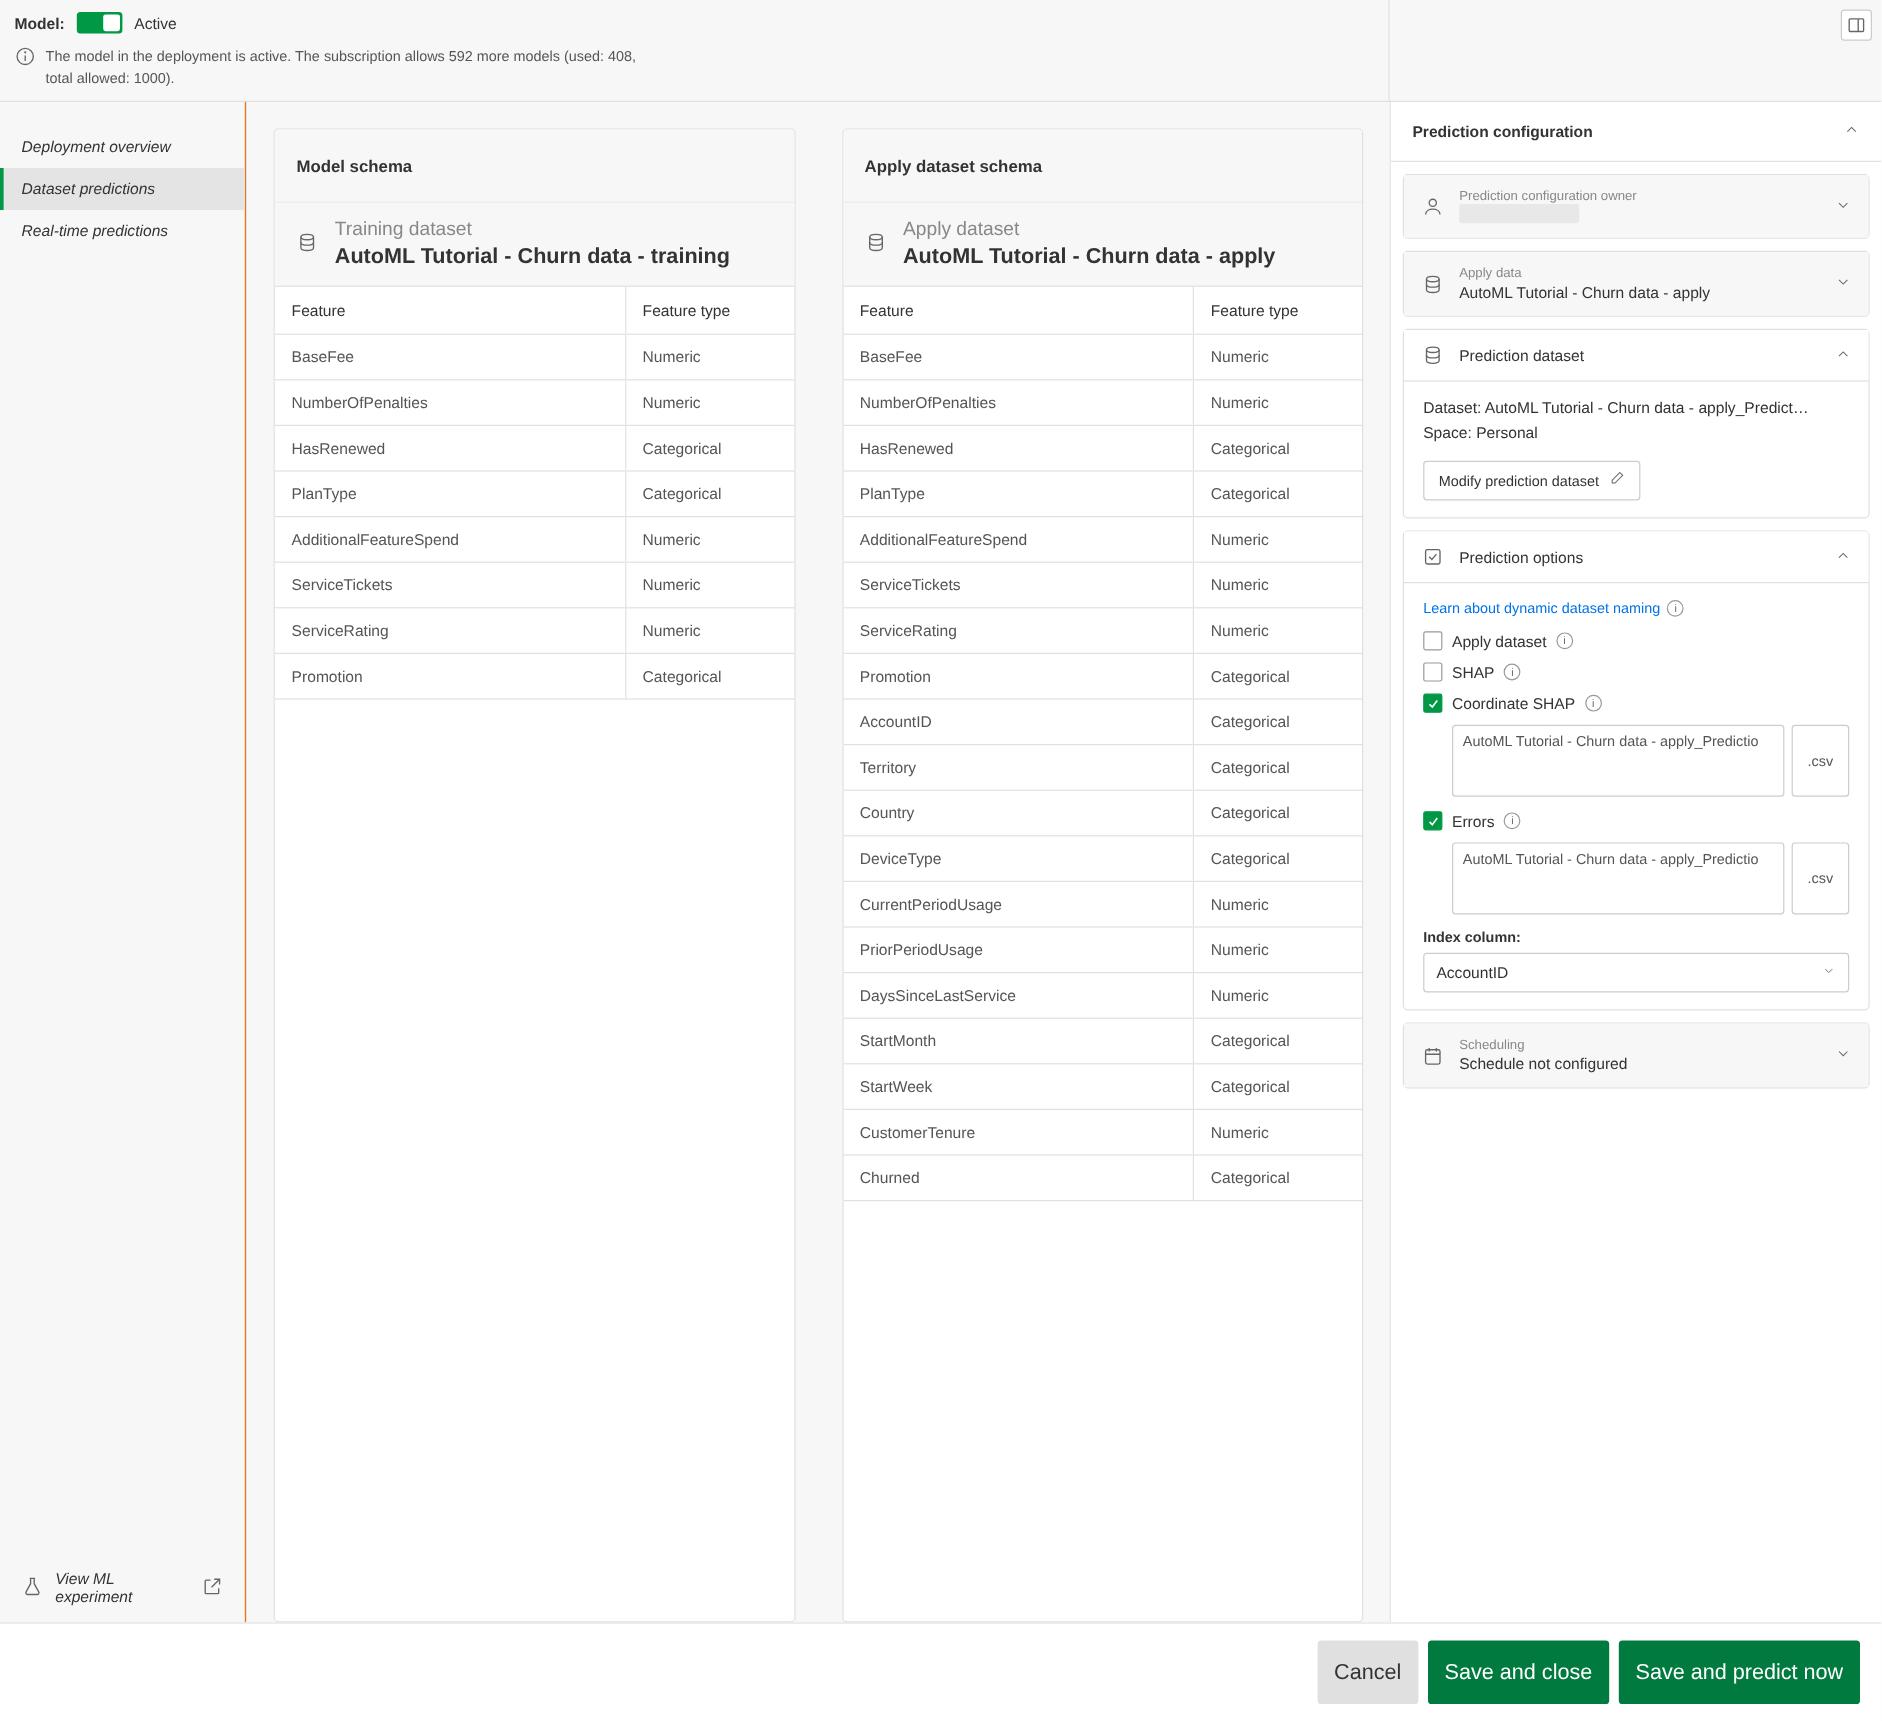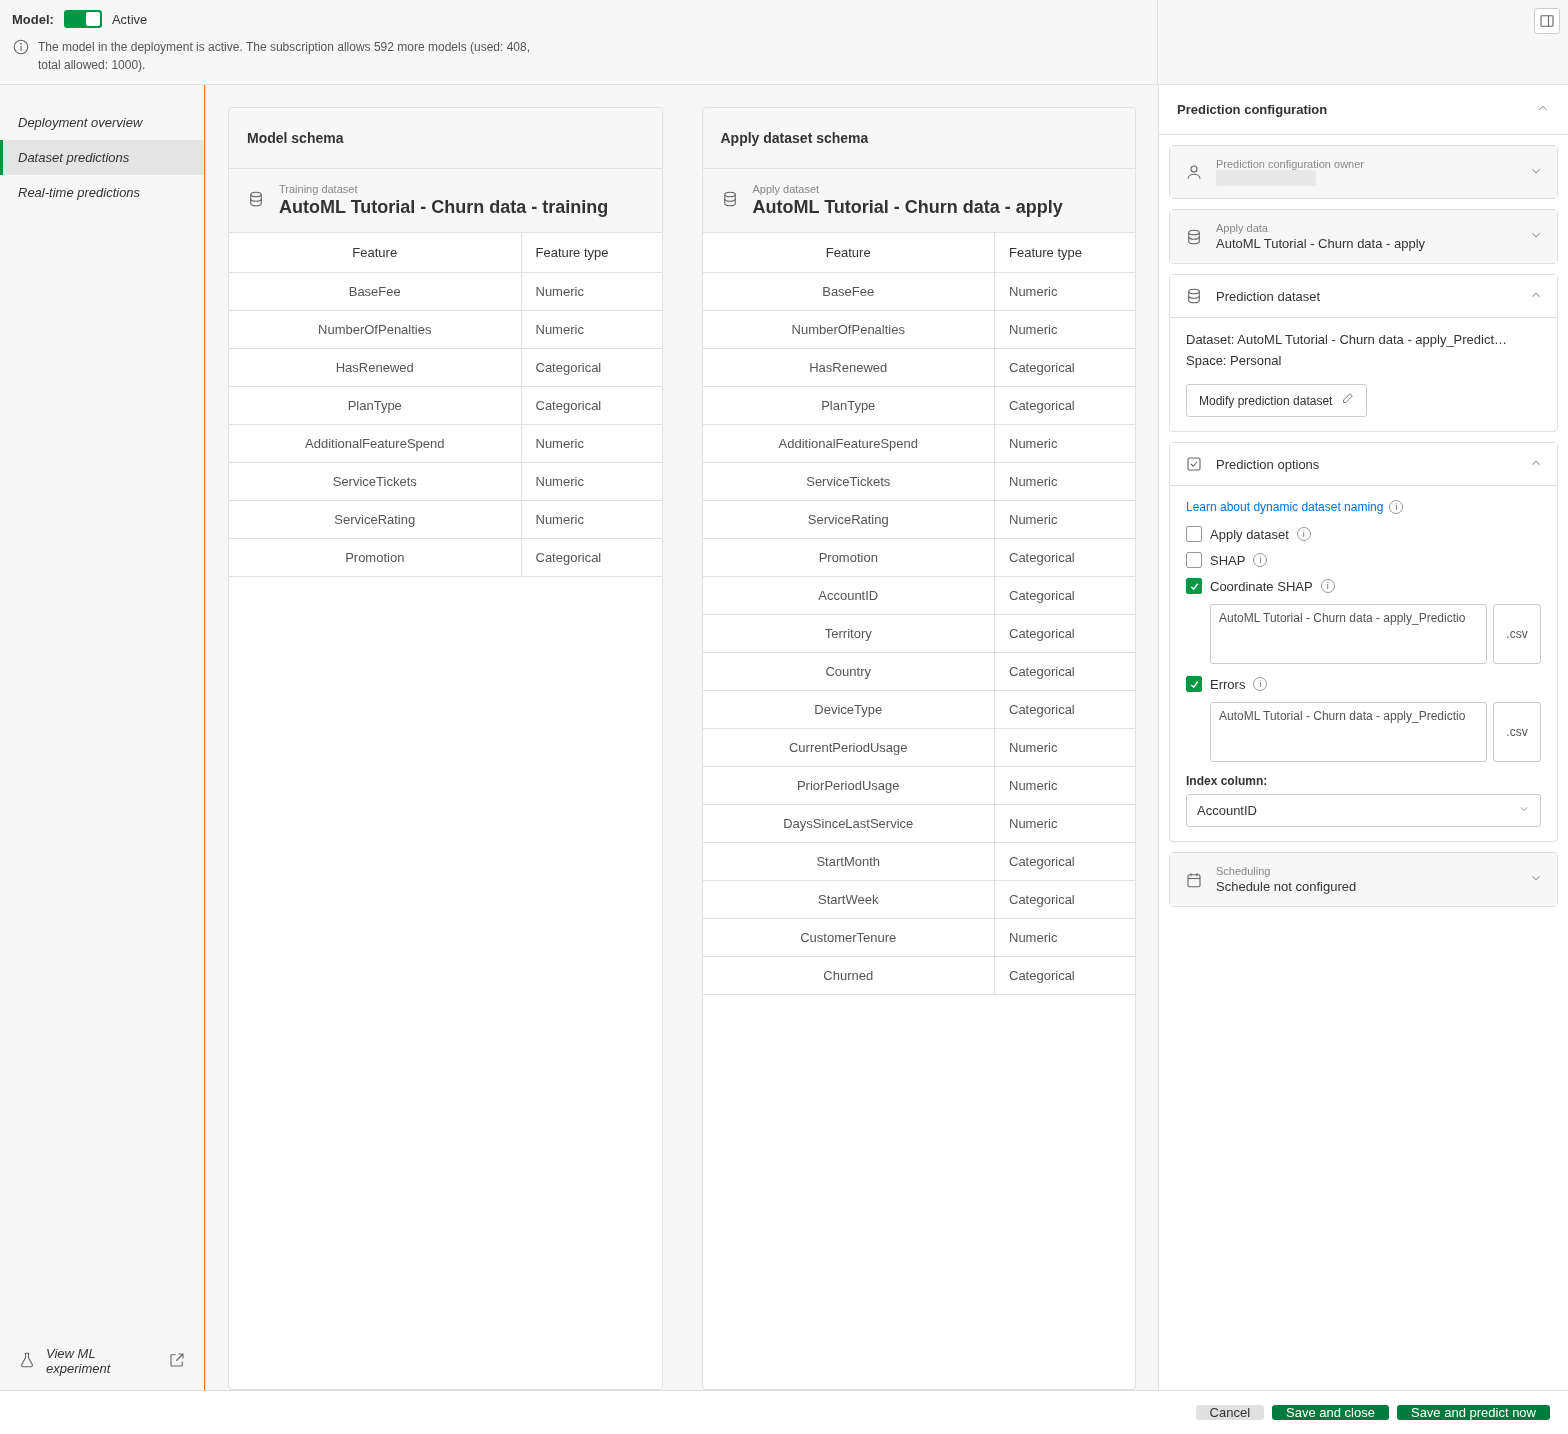--- a/index.html
+++ b/index.html
@@ -26,25 +26,25 @@
 .sidebar-nav { padding-top: 20px; }
 .sidebar-item { padding: 10px 18px; cursor: pointer; font-size: 13px; color: #333; }
 .sidebar-item.active { background: #e4e4e4; border-left: 3px solid #009845; padding-left: 15px; }
 .sidebar-footer { padding: 14px 18px; display: flex; align-items: center; gap: 10px; cursor: pointer; font-size: 13px; }
 
 
 .center { flex: 1; background: #f7f7f7; padding: 22px 22px 0 22px; display: flex; gap: 39px; min-height: 0; }
 .schema-panel { flex: 1; background: #fff; border: 1px solid #e0e0e0; border-radius: 4px; display: flex; flex-direction: column; min-height: 0; max-height: 1285px; }
 .schema-panel-header { padding: 22px 18px; font-weight: 600; font-size: 14px; color: #333; background: #f7f7f7; border-bottom: 1px solid #e0e0e0; border-radius: 4px 4px 0 0; }
 .schema-ds-header { display: flex; gap: 14px; align-items: center; padding: 14px 18px; border-bottom: 1px solid #e0e0e0; background: #f7f7f7; }
-.ds-label { font-size: 11px; color: #888; }
+.ds-label { font-size: 16px; color: #888; }
 .ds-name { font-size: 18px; font-weight: 600; color: #333; margin-top: 2px; }
 .schema-table-header { display: flex; border-bottom: 1px solid #e0e0e0; }
 .col-feature, .col-type { padding: 12px 14px; font-size: 13px; font-weight: 400; color: #333; }
-.col-feature { flex: 1; border-right: 1px solid #e0e0e0; text-align: center; }
+.col-feature { flex: 1; border-right: 1px solid #e0e0e0; }
 .col-type { width: 140px; }
 .schema-rows { overflow-y: auto; flex: 1; }
 .schema-row { display: flex; border-bottom: 1px solid #e0e0e0; }
 .schema-row .col-feature, .schema-row .col-type { padding: 11px 14px; color: #555; font-size: 13px; }
 
 
 .right-panel { width: 410px; background: #fff; display: flex; flex-direction: column; border-left: 1px solid #e0e0e0; overflow-y: auto; }
 .rp-header { padding: 16px 18px; font-size: 13px; font-weight: 600; border-bottom: 1px solid #e0e0e0; display: flex; justify-content: space-between; align-items: center; }
 .rp-sections { padding: 10px; display: flex; flex-direction: column; gap: 10px; }
 .rp-card { border: 1px solid #e0e0e0; border-radius: 4px; }
@@ -64,21 +64,21 @@
 .checkbox.checked { background: #009845; border-color: #009845; color: #fff; }
 .info-icon-small { width: 14px; height: 14px; border: 1px solid #999; border-radius: 50%; display: inline-flex; align-items: center; justify-content: center; font-size: 9px; color: #666; }
 .opt-input-row { display: flex; gap: 6px; margin: 6px 0 12px 24px; }
 .opt-input { flex: 1; border: 1px solid #ccc; border-radius: 3px; padding: 6px 8px; font-size: 12px; color: #555; white-space: nowrap; overflow: hidden; }
 .opt-ext { border: 1px solid #ccc; border-radius: 3px; padding: 22px 10px; font-size: 12px; color: #555; width: 48px; text-align: center; }
 .field-label { font-size: 12px; font-weight: 600; margin: 10px 0 6px 0; }
 .select-box { border: 1px solid #ccc; border-radius: 3px; padding: 8px 10px; font-size: 13px; display: flex; justify-content: space-between; align-items: center; cursor: pointer; }
 
 
 .footer { border-top: 1px solid #e0e0e0; padding: 14px 18px; display: flex; justify-content: flex-end; gap: 8px; background: #fff; }
-.btn { padding: 0 14px; border-radius: 3px; font-size: 13px; cursor: pointer; border: none; }
+.btn { padding: 16px 14px; border-radius: 3px; font-size: 18px; cursor: pointer; border: none; }
 .btn-cancel { background: #e0e0e0; color: #333; }
 .btn-primary { background: #007a3e; color: #fff; }
 .redacted { background: #e8e8e8; width: 100px; height: 16px; border-radius: 2px; }
 
 svg.icon { width: 18px; height: 18px; stroke: #666; fill: none; stroke-width: 1.5; }
 </style>
 </head>
 <body>
 
 <div class="app">

